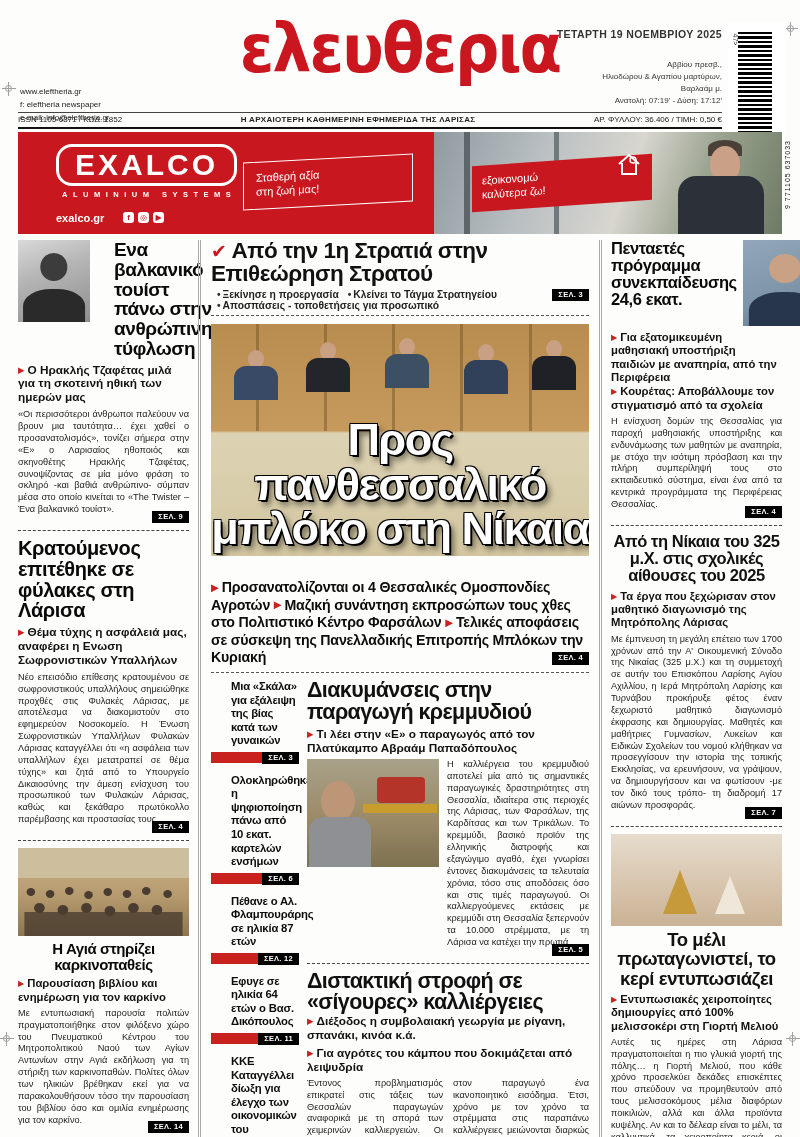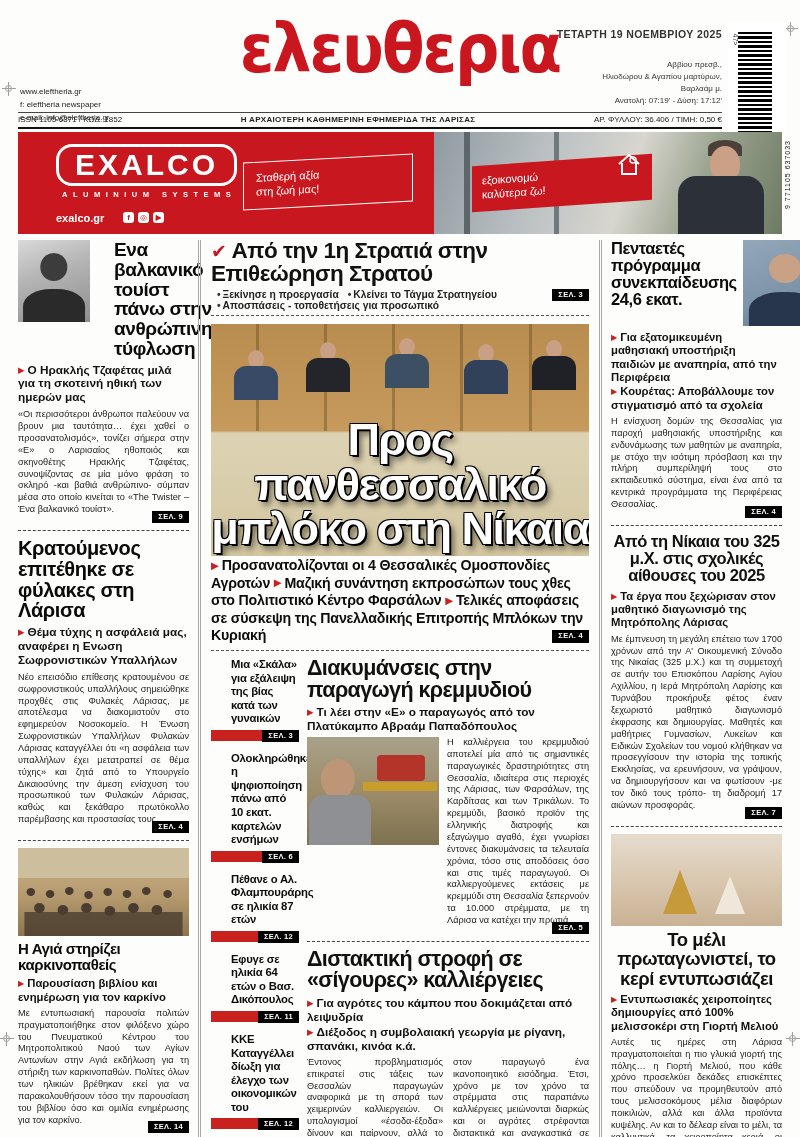--- a/index.html
+++ b/index.html
@@ -91,21 +91,21 @@
 
   .lead-photo { height:232px; margin-top:8px;
     background:linear-gradient(180deg,#b98d4f 0%,#c59a5c 46%,#ddd3b4 47%,#d3c6a0 100%); }
   .wood { position:absolute; top:0; width:3px; height:46%; background:rgba(90,60,20,.35); }
   .person { position:absolute; }
   .p-head { width:16px; height:18px; border-radius:50%; background:#caa085; margin:0 auto; }
   .p-torso { width:44px; height:34px; border-radius:12px 12px 0 0; margin-top:-2px; }
   .lead-hl { position:absolute; left:0; right:0; bottom:4px; text-align:center; font-weight:800; color:#fff;
     font-size:45px; line-height:.99; letter-spacing:-1.5px;
     text-shadow:2px 2px 0 #000,-1px -1px 0 #000,1px -1px 0 #000,-1px 1px 0 #000,4px 5px 6px rgba(0,0,0,.55); }
-  .lead-bullets { font-size:14.2px; font-weight:800; line-height:1.24; letter-spacing:-.2px; margin-top:1px;
+  .lead-bullets { font-size:14.2px; font-weight:800; line-height:1.24; letter-spacing:-.2px; margin-top:23px;
     border-bottom:1px dashed #555; padding-bottom:5px; color:#0c0c0c; }
 
   .center-split { display:flex; margin-top:7px; }
   .briefs { width:96px; flex:none; padding-right:8px; }
   .brief-txt { font-size:11.3px; font-weight:700; line-height:1.2; color:#0c0c0c; letter-spacing:-.2px;margin-left:20px; }
   .brief-bar { position:relative; height:11px; background:#c9211e; margin:4px 0 11px; }
   .brief-bar .pg { position:absolute; right:0; top:0; }
   .center-main { flex:1; min-width:0; }
 
   .c-hl { font-size:21.5px; font-weight:800; letter-spacing:-.6px; line-height:1; }
@@ -248,21 +248,21 @@
                 <circle cx="86" cy="63" r="5"></circle>
                 <circle cx="108" cy="60" r="5"></circle>
                 <circle cx="130" cy="62" r="5"></circle>
               <rect x="6" y="64" width="148" height="24" opacity=".8"></rect>
             </g>
           </svg>
         </div>
       </div>
 
       <div>
-        <div class="hl" style="font-size:15px; margin-top:5px;">Η Αγιά στηρίζει καρκινοπαθείς</div>
+        <div class="hl" style="font-size:15px; margin-top:5px;text-align:center;">Η Αγιά στηρίζει καρκινοπαθείς</div>
         <div class="sub" style="font-size:11.3px;"><span class="arr">▶</span><span>Παρουσίαση βιβλίου και ενημέρωση για τον καρκίνο</span></div>
         <div class="bodytxt">Με εντυπωσιακή παρουσία πολιτών πραγματοποιήθηκε στον φιλόξενο χώρο του Πνευματικού Κέντρου του Μητροπολιτικού Ναού των Αγίων Αντωνίων στην Αγιά εκδήλωση για τη στήριξη των καρκινοπαθών. Πολίτες όλων των ηλικιών βρέθηκαν εκεί για να παρακολουθήσουν τόσο την παρουσίαση του βιβλίου όσο και ομιλία ενημέρωσης για τον καρκίνο.</div>
         <div class="pgrow"><span class="pg">ΣΕΛ. 14</span></div>
 
       </div>
 
     </div>
 
     <div class="col-center">
 
@@ -364,22 +364,22 @@
                   <div class="farmer-body"></div>
               </div>
               <div class="bodytxt" style="flex:1;">Η καλλιέργεια του κρεμμυδιού αποτελεί μία από τις σημαντικές παραγωγικές δραστηριότητες στη Θεσσαλία, ιδιαίτερα στις περιοχές της Λάρισας, των Φαρσάλων, της Καρδίτσας και των Τρικάλων. Το κρεμμύδι, βασικό προϊόν της ελληνικής διατροφής και εξαγώγιμο αγαθό, έχει γνωρίσει έντονες διακυμάνσεις τα τελευταία χρόνια, τόσο στις αποδόσεις όσο και στις τιμές παραγωγού. Οι καλλιεργούμενες εκτάσεις με κρεμμύδι στη Θεσσαλία ξεπερνούν τα 10.000 στρέμματα, με τη Λάρισα να κατέχει την πρωτιά.</div>
             </div>
             <div class="pgrow"><span class="pg">ΣΕΛ. 5</span></div>
             <div class="dash"></div>
           </div>
 
           <div>
             <div class="c-hl">Διστακτική στροφή σε «σίγουρες» καλλιέργειες</div>
+            <div class="c-sub" style="margin-top:0;"><span class="arr">▶</span><span>Διέξοδος η συμβολαιακή γεωργία με ρίγανη, σπανάκι, κινόα κ.ά.</span></div>
             <div class="c-sub" style="margin-bottom:1px;"><span class="arr">▶</span><span>Για αγρότες του κάμπου που δοκιμάζεται από λειψυδρία</span></div>
-            <div class="c-sub" style="margin-top:0;"><span class="arr">▶</span><span>Διέξοδος η συμβολαιακή γεωργία με ρίγανη, σπανάκι, κινόα κ.ά.</span></div>
             <div class="twocol">
               <div class="bodytxt">Έντονος προβληματισμός επικρατεί στις τάξεις των Θεσσαλών παραγωγών αναφορικά με τη σπορά των χειμερινών καλλιεργειών. Οι υπολογισμοί «έσοδα-έξοδα» δίνουν και παίρνουν, αλλά το αδιέξοδο φαίνεται να κυριαρχεί στις περισσότερες οικογένειες και αυτό γιατί οι βασικές καλλιέργειες του κάμπου, όπως το σιτάρι (χειμερινή) και το βαμβάκι (καλοκαιρινή), δεν προσφέρουν πλέον</div>
               <div class="bodytxt">στον παραγωγό ένα ικανοποιητικό εισόδημα. Έτσι, χρόνο με τον χρόνο τα στρέμματα στις παραπάνω καλλιέργειες μειώνονται διαρκώς και οι αγρότες στρέφονται διστακτικά και αναγκαστικά σε άλλες καλλιέργειες που διακρίνονται για τη συμβολαιακή γεωργία, καθώς πλέον η εξασφαλισμένη τιμή και διάθεση του προϊόντος αποτελεί στόχο και όχι κάτι δεδομένο.</div>
             </div>
 
           </div>
         </div>
       </div>
 
     </div>

